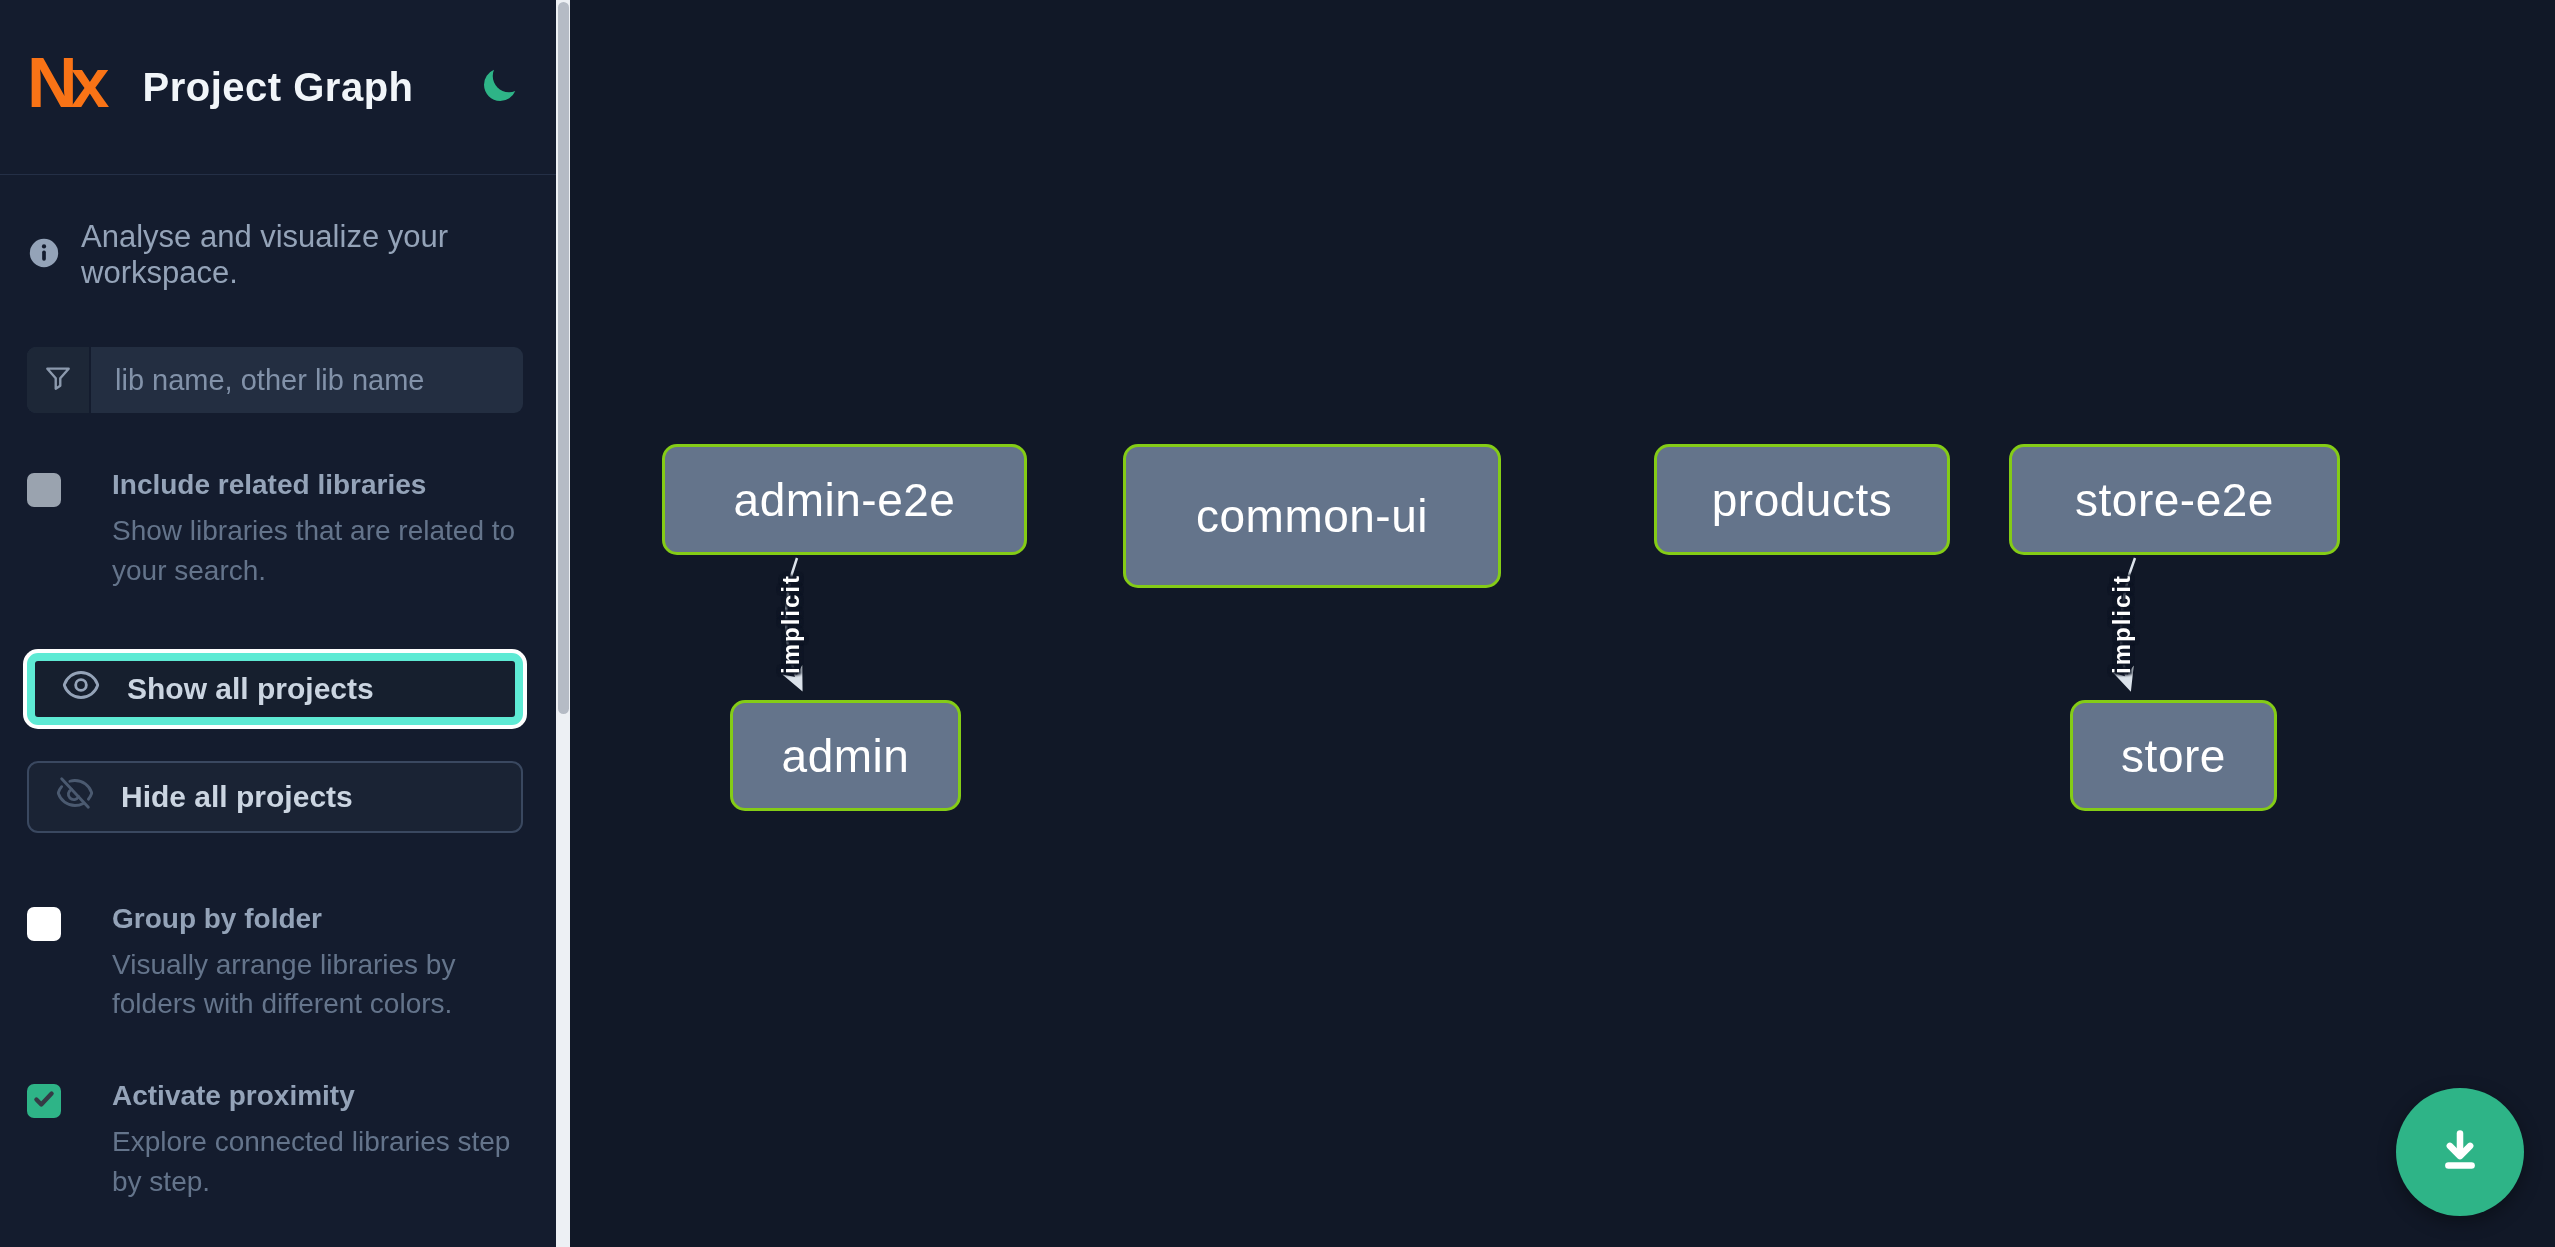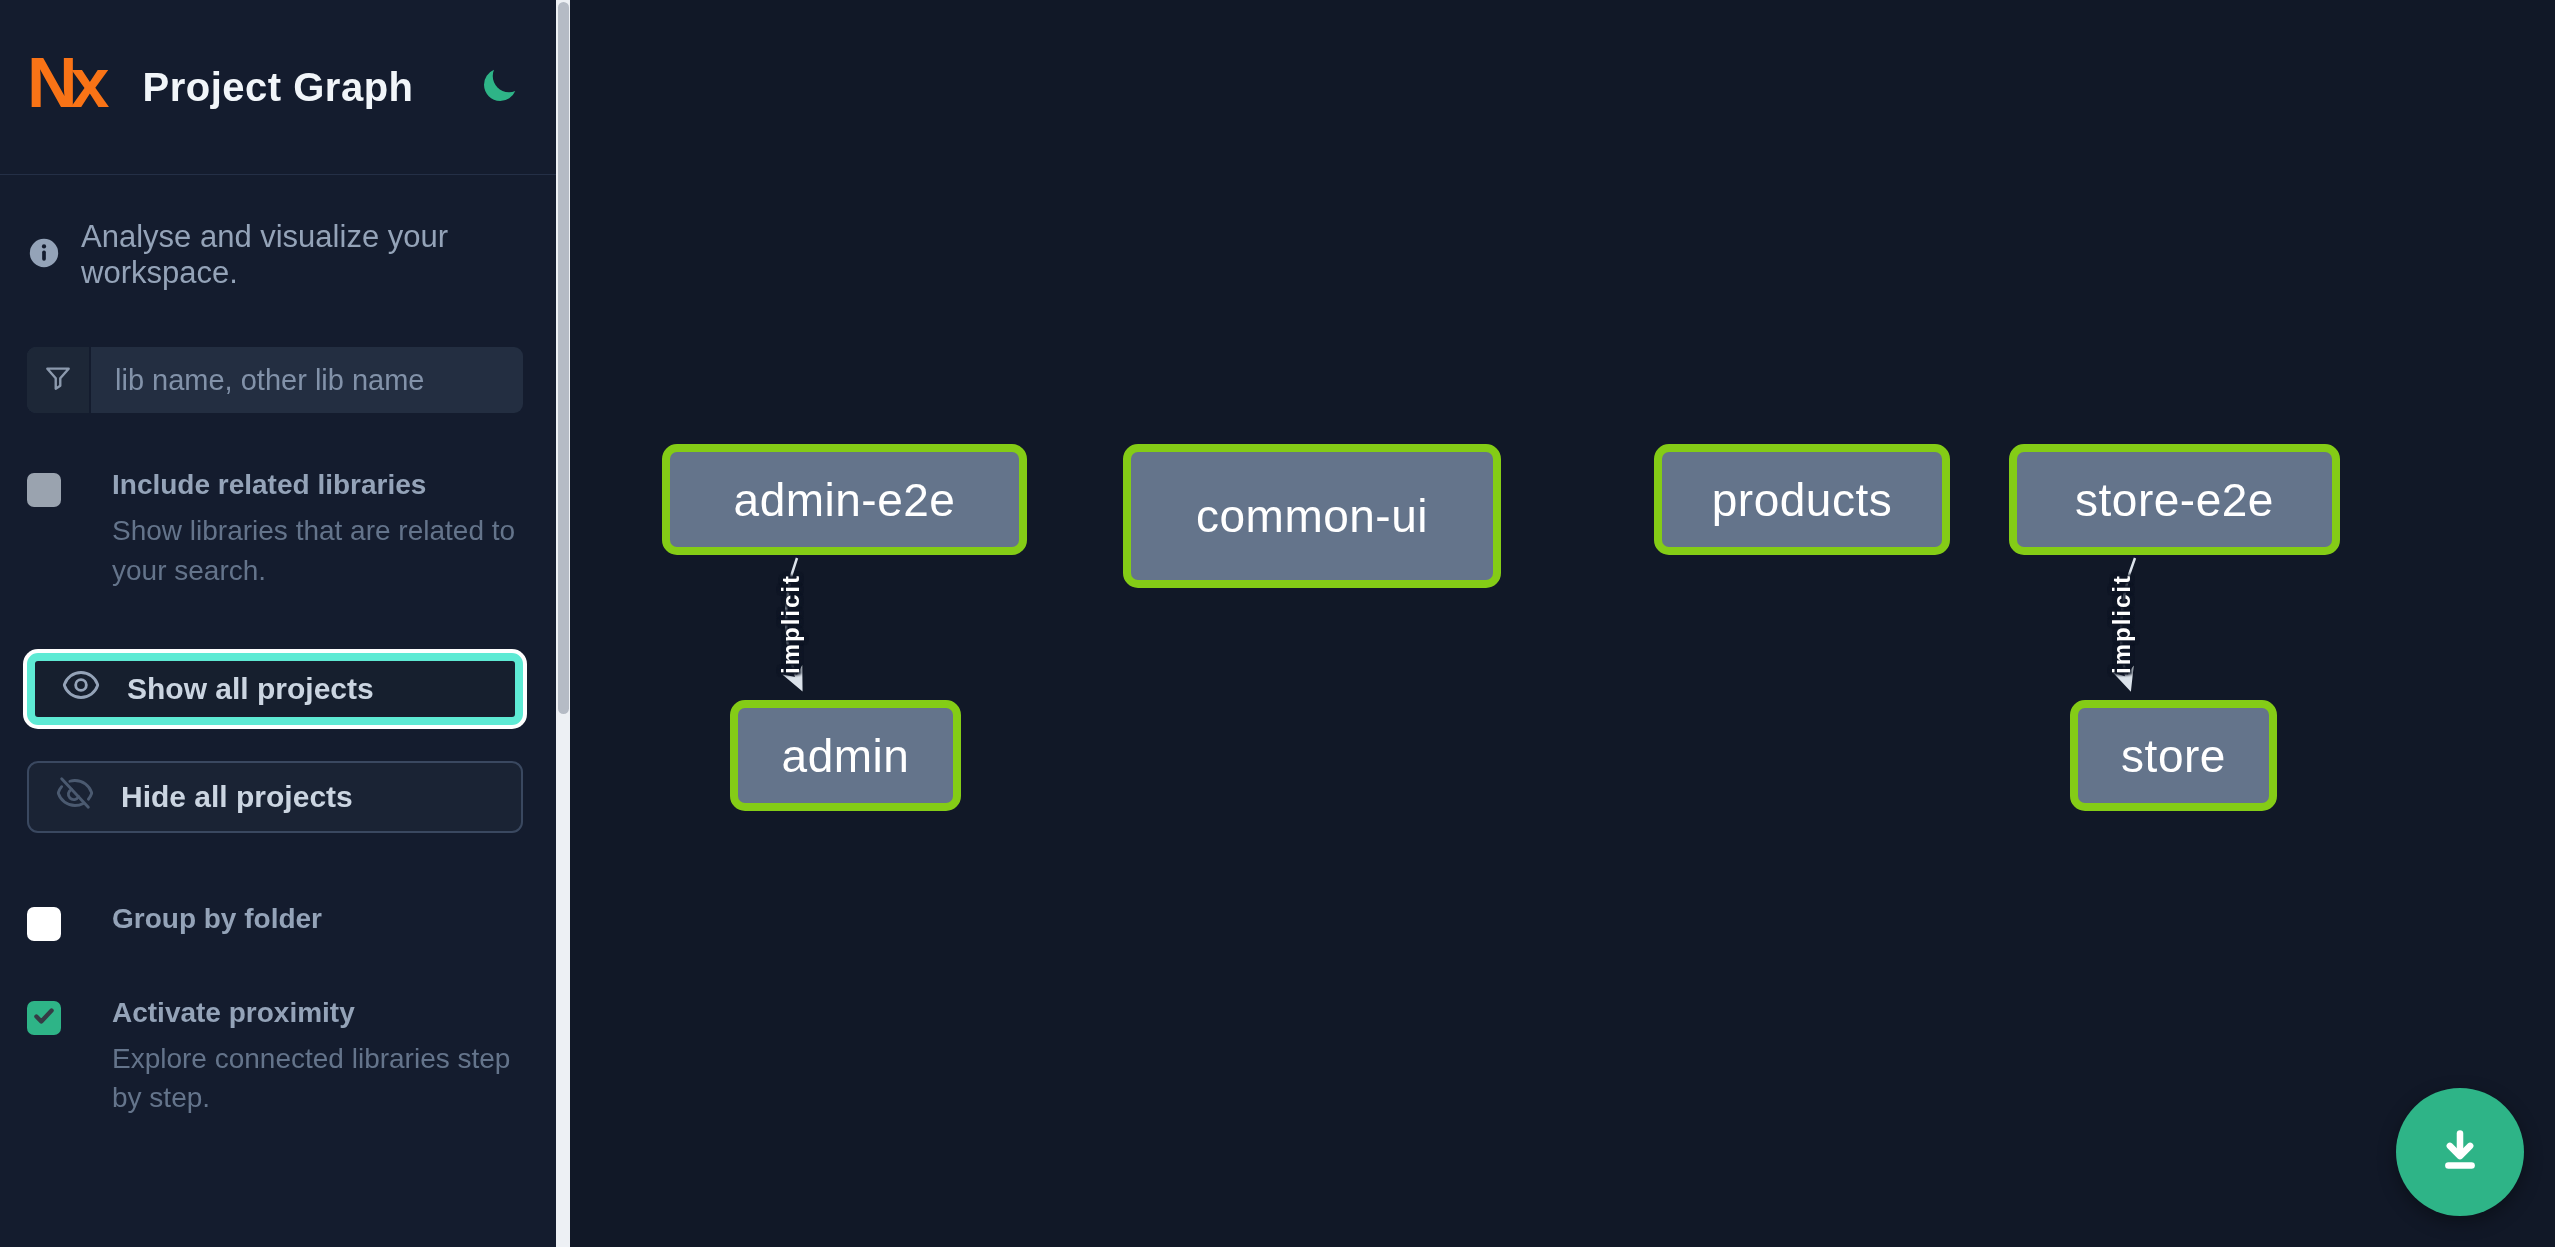--- a/index.html
+++ b/index.html
@@ -49,21 +49,21 @@
   .sb-button.plain { margin-top:36px; }
 
   .sb-scrollbar { position:absolute; top:0; right:0; width:14px; height:100%;
                   background:#edf0f4; }
   .sb-thumb { position:absolute; top:2px; left:1.5px; width:11px; height:712px;
               background:#b5bbc5; border-radius:6px; }
 
   
   .canvas { position:relative; flex:1; height:100%; background:#111827; overflow:hidden; }
   .edges-svg { position:absolute; inset:0; }
-  .node { position:absolute; background:#64748b; border:8px solid #84cc16; border-radius:15px;
+  .node { position:absolute; background:#64748b; border:3px solid #84cc16; border-radius:15px;
           color:#ffffff; font-size:46px; display:flex; align-items:center; justify-content:center;
           cursor:pointer; letter-spacing:.5px; }
   .edge-label { position:absolute; color:#ffffff; font-size:24px; font-weight:700;
                 letter-spacing:2px; transform:translate(-50%,-50%) rotate(-90deg);
                 text-shadow:0 0 4px #111827,0 0 4px #111827,2px 2px 3px #111827,
                             -2px -2px 3px #111827,2px -2px 3px #111827,-2px 2px 3px #111827; }
 
   .fab { position:absolute; right:31px; bottom:31px; width:128px; height:128px; border-radius:50%;
          background:#2eb487; border:none; cursor:pointer; display:flex; align-items:center;
          justify-content:center; box-shadow:0 6px 18px rgba(0,0,0,.35); }
@@ -137,20 +137,21 @@
             <path d="M4 3.5l16 17"></path>
           </svg>
         </span>
         <span>Hide all projects</span>
       </button>
 
       <div class="opt-row" style="margin-top:70px">
         <div class="cb cb-white"></div>
         <div class="opt-text">
           <div class="opt-label">Group by folder</div>
+          <div class="opt-desc">Visually arrange libraries by folders with different colors.</div>
         </div>
       </div>
 
       <div class="opt-row">
         <div class="cb cb-green">
           <span>
             <svg width="26" height="26" viewBox="0 0 24 24" fill="none" stroke="#353b45" stroke-width="4" stroke-linecap="round" stroke-linejoin="round">
               <path d="M5 12.5l4.5 4.5L19 7"></path>
             </svg>
           </span>

